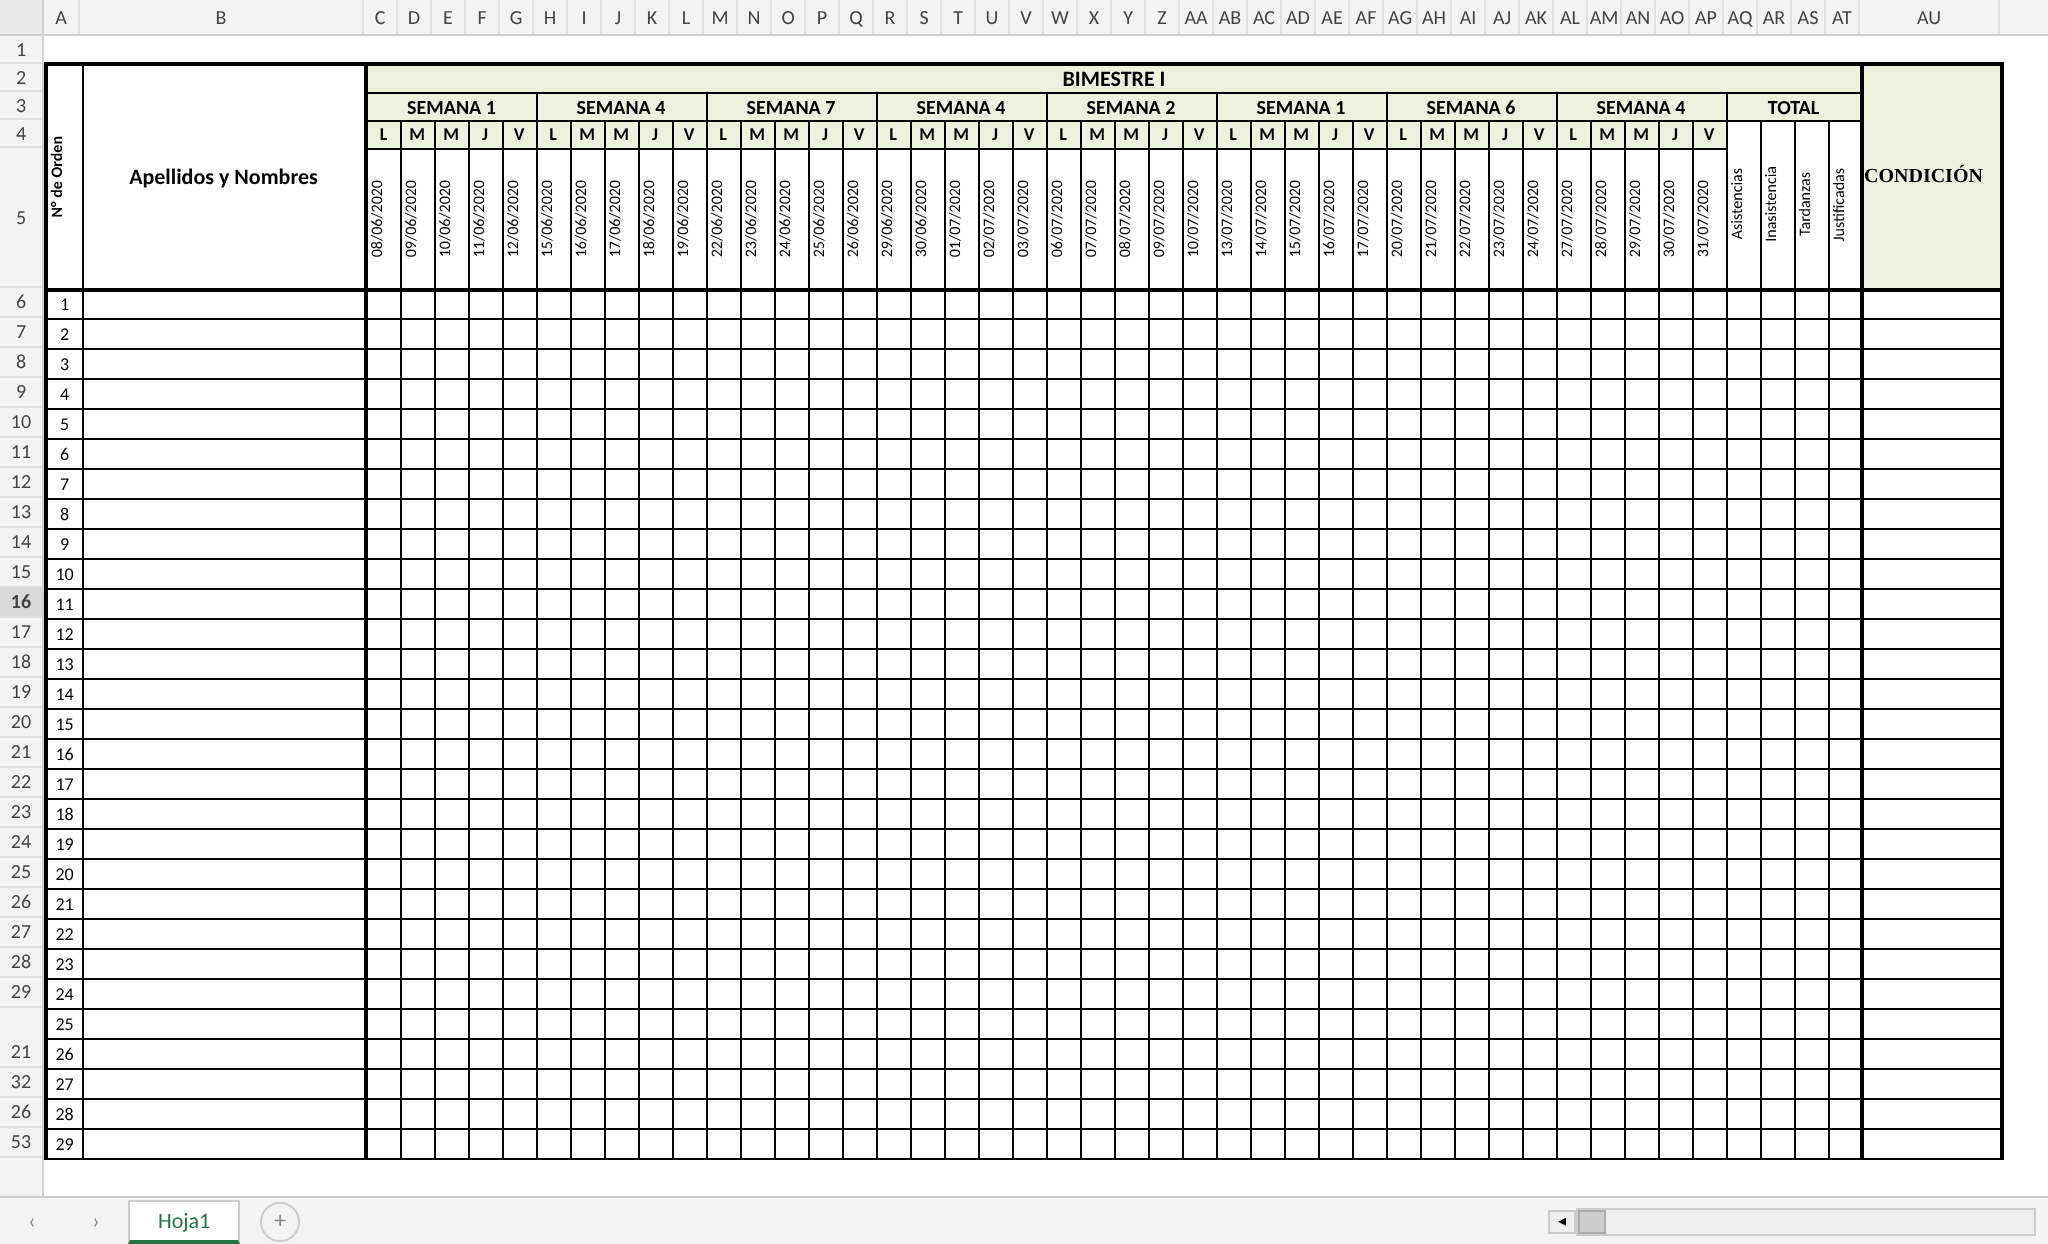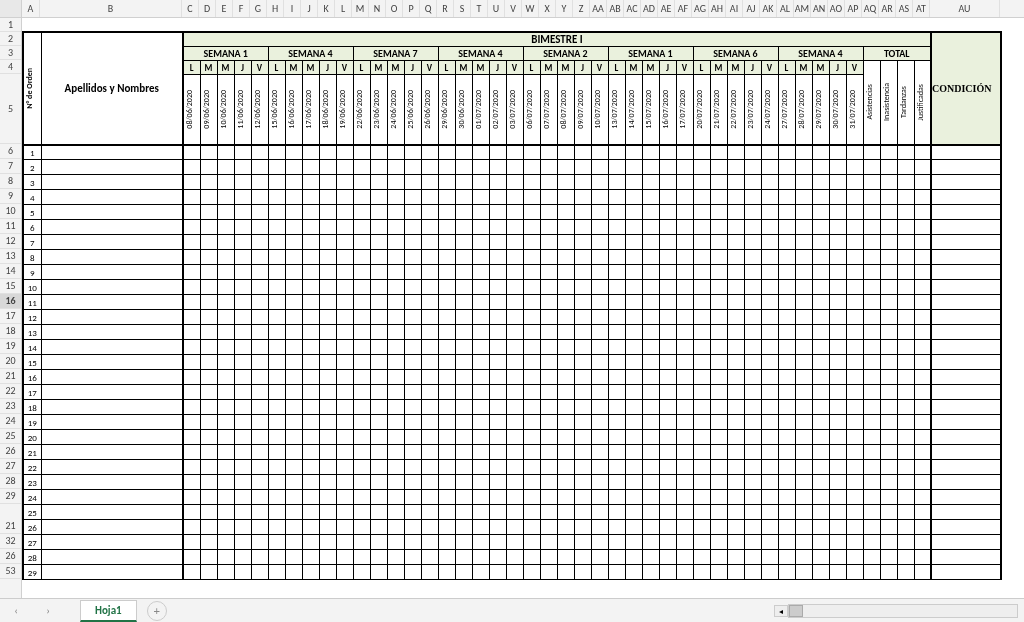--- a/index.html
+++ b/index.html
@@ -153,22 +153,22 @@
     justify-content: space-around;
     color: #888;
   }
   .tabs-strip .nav span { width: 12px; text-align: center; }
   .tabs-strip .tab {
     padding: 3px 14px;
     background: #fff;
     border: 1px solid #ccc;
     border-bottom: 2px solid #217346;
     color: #217346;
-    font-weight: bold;
-    margin-left: 16px;
+    font-weight: normal;
+    margin-left: 0;
   }
   .tabs-strip .add {
     width: 20px; height: 20px;
     border: 1px solid #ccc;
     border-radius: 50%;
     margin-left: 10px;
     text-align: center;
     line-height: 18px;
     color: #888;
     font-size: 12px;

